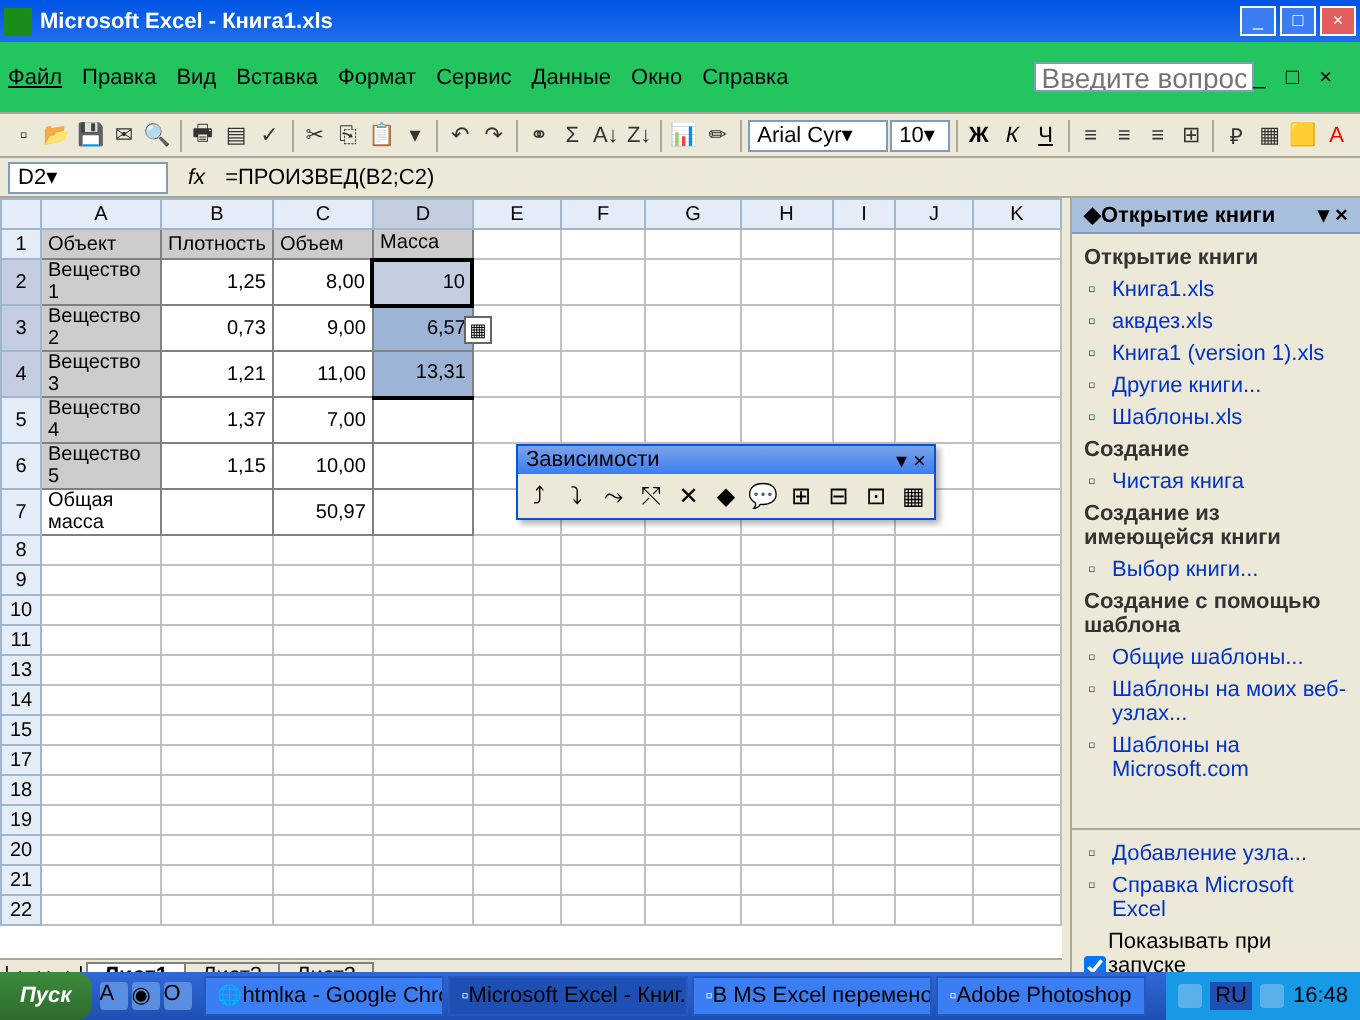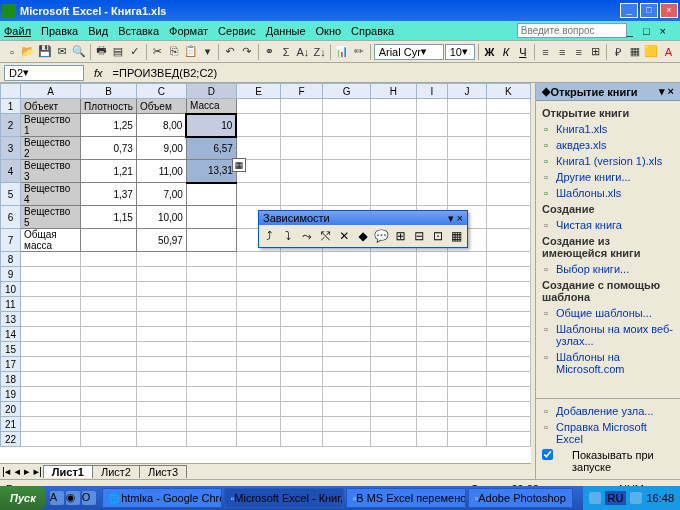--- a/index.html
+++ b/index.html
@@ -2,24 +2,24 @@
 <html><head>
 <meta charset="utf-8">
 <style>
 *{box-sizing:border-box;margin:0;padding:0;font-family:Tahoma,Arial,sans-serif;font-size:11px;color:#000}
 body{background:#fff;width:680px;height:510px;overflow:hidden;position:relative}
 .titlebar{background:linear-gradient(#0054e3,#1f6eec);height:21px;display:flex;align-items:center;padding:0 2px;color:#fff}
 .titlebar .icon{width:14px;height:14px;background:#1a8c1a;margin-right:4px;display:inline-block}
 .titlebar .title{color:#fff;font-weight:bold;flex:1}
 .titlebar .winbtn{width:18px;height:15px;background:#3b7ef3;border:1px solid #fff;margin-left:2px;color:#fff;text-align:center;line-height:13px;font-size:9px}
 .titlebar .winbtn.close{background:#e35f5f}
-.menubar{background:#5eead4;height:20px;display:flex;align-items:center;padding:0 4px;border-bottom:1px solid #aca899}
+.menubar{background:#22c55e;height:36px;display:flex;align-items:center;padding:0 4px;border-bottom:1px solid #aca899}
 .menubar span{margin-right:10px;font-size:11px}
 .menubar span u{text-decoration:underline}
-.question-box{margin-left:auto;border:1px solid #7f9db9;background:#fff;width:110px;height:15px;padding:0 3px;color:#999;font-size:10px}
+.question-box{margin-left:auto;border:1px solid #7f9db9;background:#fff;width:110px;height:15px;padding:0 3px;color:#999;font-size:14px}
 .toolbar{background:#ece9d8;height:22px;display:flex;align-items:center;padding:0 4px;border-bottom:1px solid #aca899;gap:1px}
 .tbtn{width:18px;height:18px;display:inline-flex;align-items:center;justify-content:center;font-size:11px;color:#333}
 .sep{width:1px;height:16px;background:#aca899;margin:0 2px}
 .font-sel{border:1px solid #7f9db9;background:#fff;height:16px;padding:0 4px;display:inline-flex;align-items:center;min-width:70px}
 .namebox-row{background:#ece9d8;height:20px;display:flex;align-items:center;border-bottom:1px solid #aca899}
 .namebox{border:1px solid #7f9db9;background:#fff;width:80px;height:16px;margin:0 4px;padding:0 4px;display:flex;align-items:center}
 .fx{font-style:italic;margin:16px 6px}
 .formula{flex:1;padding-left:4px}
 .main{display:flex;height:396px}
 .sheet-area{flex:1;display:flex;flex-direction:column;border-right:4px solid #ece9d8}
@@ -41,23 +41,23 @@
 .statusbar .sum{margin-left:auto;margin-right:80px}
 .statusbar .num{margin-right:30px}
 .taskpane{width:145px;background:#ece9d8;border-left:1px solid #aca899;display:flex;flex-direction:column;font-size:10px}
 .tp-header{background:#a8bfdc;height:18px;display:flex;align-items:center;padding:0 6px;font-weight:bold;border-bottom:1px solid #7f9db9}
 .tp-section{padding:4px 6px}
 .tp-sechdr{font-weight:bold;color:#333;margin:2px 0}
 .tp-link{color:#0033cc;padding:2px 0 2px 14px;cursor:pointer;position:relative}
 .tp-link::before{content:"▫";position:absolute;left:2px;color:#666}
 .tp-link.xls::before{content:"▫";color:#1a8c1a}
 .tp-bottom{margin-top:auto;border-top:1px solid #aca899;padding:4px 6px}
-.tp-check{padding:2px 0;display:flex;align-items:flex-start;gap:19px}
+.tp-check{padding:2px 0;display:flex;align-items:flex-end;gap:1px}
 .tp-check input{width:11px;height:11px}
-.float-tb{position:absolute;left:258px;top:210px;width:210px;background:#ece9d8;border:1px solid #0054e3;box-shadow:2px 2px 3px rgba(0,0,0,0.3)}
+.float-tb{position:absolute;left:258px;top:222px;width:210px;background:#ece9d8;border:1px solid #0054e3;box-shadow:2px 2px 3px rgba(0,0,0,0.3)}
 .float-tb .ft-title{background:linear-gradient(#7ba2e7,#3b7ef3);height:14px;color:#fff;font-size:9px;padding:0 4px;display:flex;align-items:center}
 .float-tb .ft-title .x{margin-left:auto}
 .float-tb .ft-body{display:flex;padding:2px;gap:2px}
 .float-tb .ft-body span{width:18px;height:18px;display:inline-flex;align-items:center;justify-content:center;font-size:12px}
 .smarttag{position:absolute;left:232px;top:158px;width:14px;height:14px;border:1px solid #666;background:#fff;display:flex;align-items:center;justify-content:center;font-size:9px}
 .taskbar{height:24px;background:linear-gradient(#3168d5,#1e50b3);display:flex;align-items:center;position:absolute;bottom:0;left:0;right:0}
 .start{background:linear-gradient(#3c8b3c,#2e6b2e);color:#fff;font-weight:bold;font-style:italic;padding:0 10px;height:24px;display:flex;align-items:center;border-radius:0 8px 8px 0}
 .ql{display:flex;gap:2px;padding:0 4px}
 .ql span{width:14px;height:14px;background:#5a8ee0;border-radius:2px}
 .tbitem{background:#3b7ef3;border:1px solid #2559c0;color:#fff;padding:0 6px;height:20px;display:flex;align-items:center;margin-left:2px;font-size:10px;max-width:120px;overflow:hidden;white-space:nowrap}

